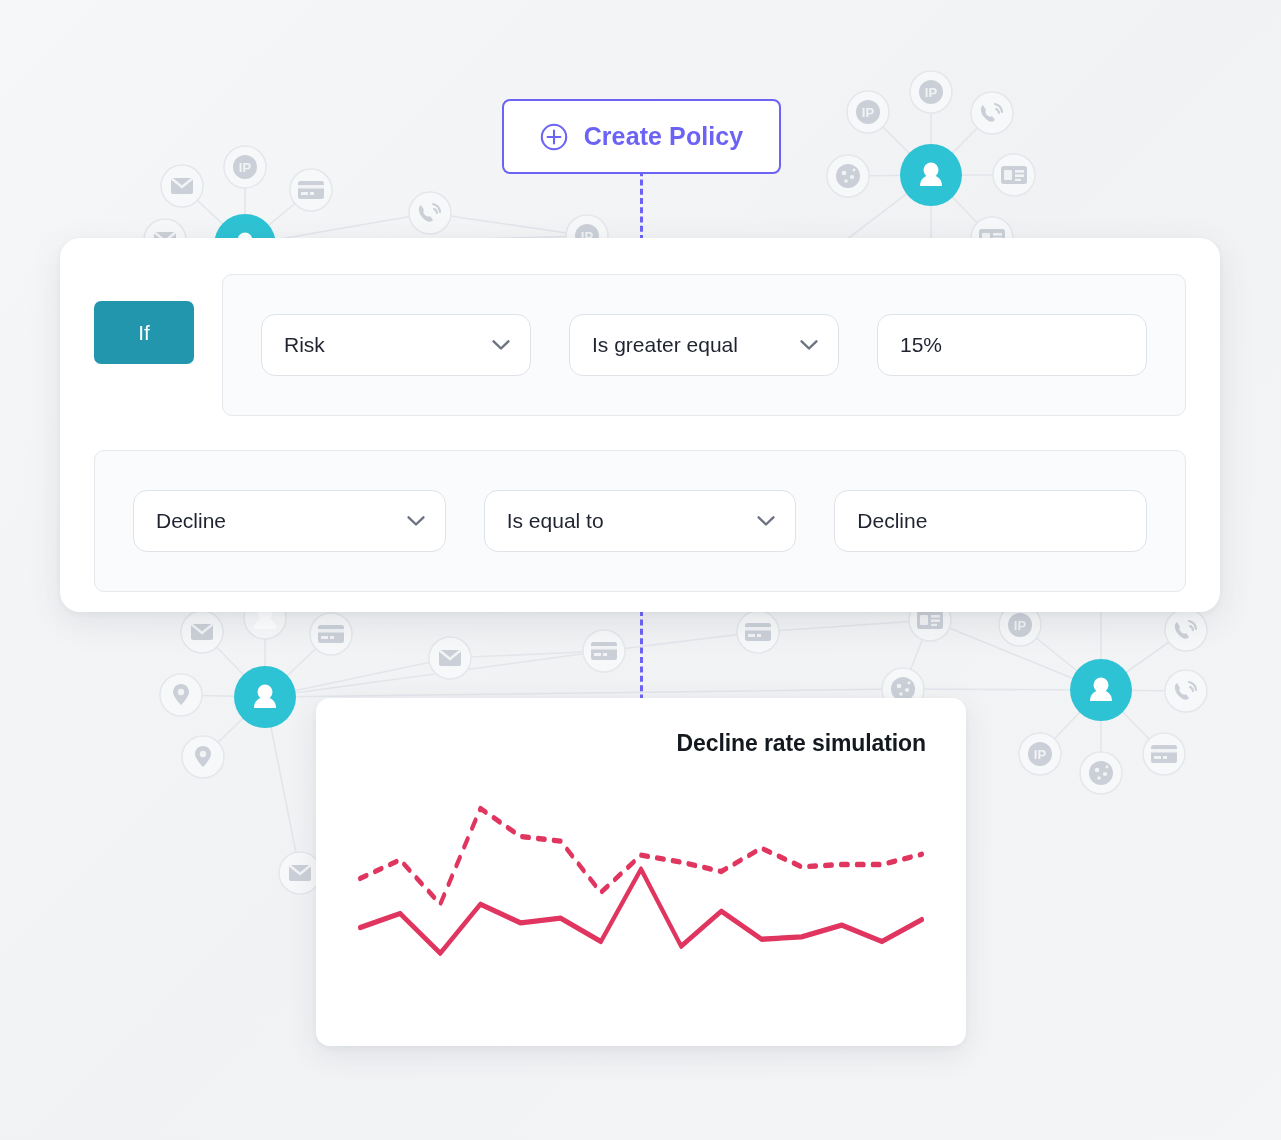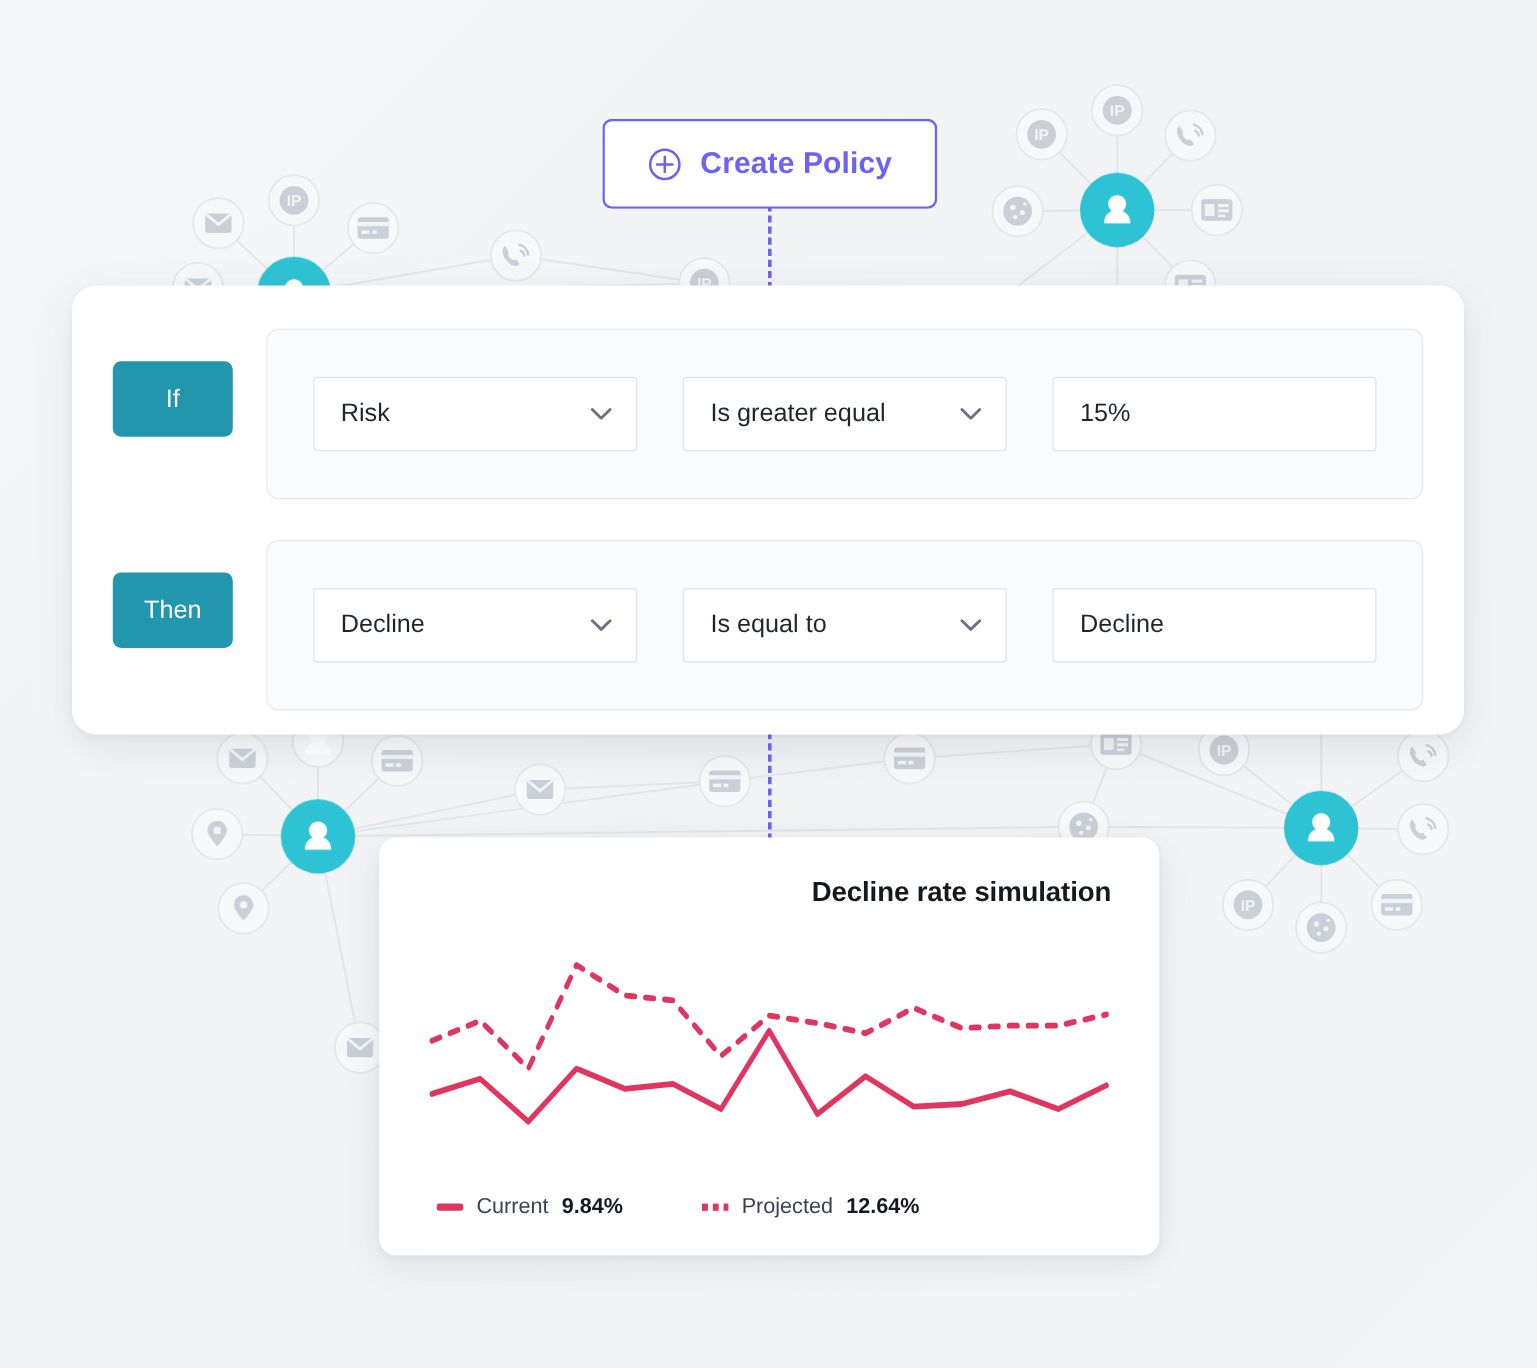--- a/index.html
+++ b/index.html
@@ -116,21 +116,21 @@
     display: flex;
     gap: 38px;
   }
 
   .field {
     position: relative;
     flex: 1 1 0;
     height: 62px;
     background: #ffffff;
     border: 1px solid #dfe3e8;
-    border-radius: 3px;
+    border-radius: 14px;
     display: flex;
     align-items: center;
     padding: 0 22px;
     cursor: pointer;
   }
   .field-text {
     font-size: 21px;
     color: #1f2430;
     white-space: nowrap;
     overflow: hidden;
@@ -368,21 +368,20 @@
         </div>
 
         <div class="field">
           <span class="field-text">15%</span>
         </div>
 
       </div>
     </div>
 
     <div class="rule-row">
-      <div class="rule-badge">Then</div>
       <div class="rule-fields">
 
         <div class="field">
           <span class="field-text">Decline</span>
           <svg class="chevron-icon" viewBox="0 0 18 11">
             <path d="M1.6 1.8 L9 9 L16.4 1.8" fill="none" stroke="#6b7280" stroke-width="2.4" stroke-linecap="round" stroke-linejoin="round"></path>
           </svg>
         </div>
 
         <div class="field">
@@ -404,27 +403,15 @@
   <div id="chart-card">
     <div id="chart-title">Decline rate simulation</div>
 
     <div id="chart-plot">
       <svg id="chart-svg" viewBox="0 0 574 190" preserveAspectRatio="none">
         <polyline id="series-projected" fill="none" stroke="#e0355f" stroke-width="4" stroke-linecap="round" stroke-linejoin="round" stroke-dasharray="7 9" points="4,84.56000000000002 44.42857142857143,70.64 84.85714285714286,103.7 125.28571428571429,32.36 165.71428571428572,53.24 206.14285714285714,56.720000000000006 246.57142857142858,95 287,67.16000000000001 327.42857142857144,72.37999999999998 367.85714285714283,79.33999999999999 408.2857142857143,61.93999999999999 448.7142857142857,75.86 489.14285714285717,74.12000000000002 529.5714285714286,74.12000000000002 570,66.464"></polyline>
         <polyline id="series-current" fill="none" stroke="#e0355f" stroke-width="4" stroke-linecap="round" stroke-linejoin="round" points="4,121.10000000000001 44.42857142857143,110.66000000000001 84.85714285714286,140.24 125.28571428571429,103.7 165.71428571428572,117.62000000000002 206.14285714285714,114.14 246.57142857142858,131.54 287,77.60000000000001 327.42857142857144,135.02 367.85714285714283,108.92000000000002 408.2857142857143,129.8 448.7142857142857,128.06 489.14285714285717,119.36 529.5714285714286,131.54 570,115.184"></polyline>
       </svg>
     </div>
 
-    <div id="chart-legend">
-      <div class="legend-entry">
-        <span class="legend-swatch solid"></span>
-        <span class="legend-name">Current</span>
-        <span class="legend-value">9.84%</span>
-      </div>
-      <div class="legend-entry">
-        <span class="legend-swatch dotted"></span>
-        <span class="legend-name">Projected</span>
-        <span class="legend-value">12.64%</span>
-      </div>
-    </div>
   </div>
 
 </div>
 
 </body></html>

